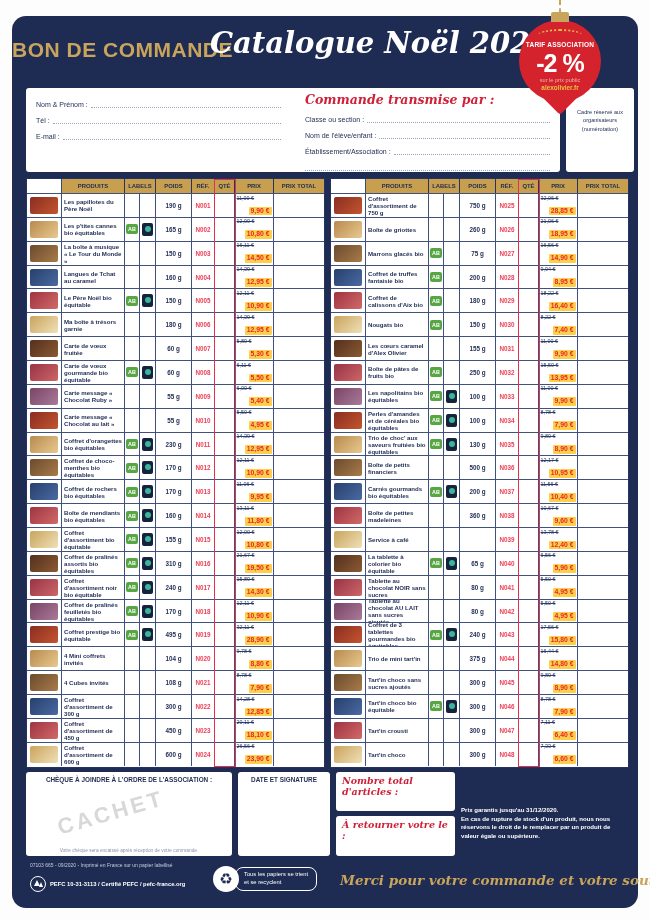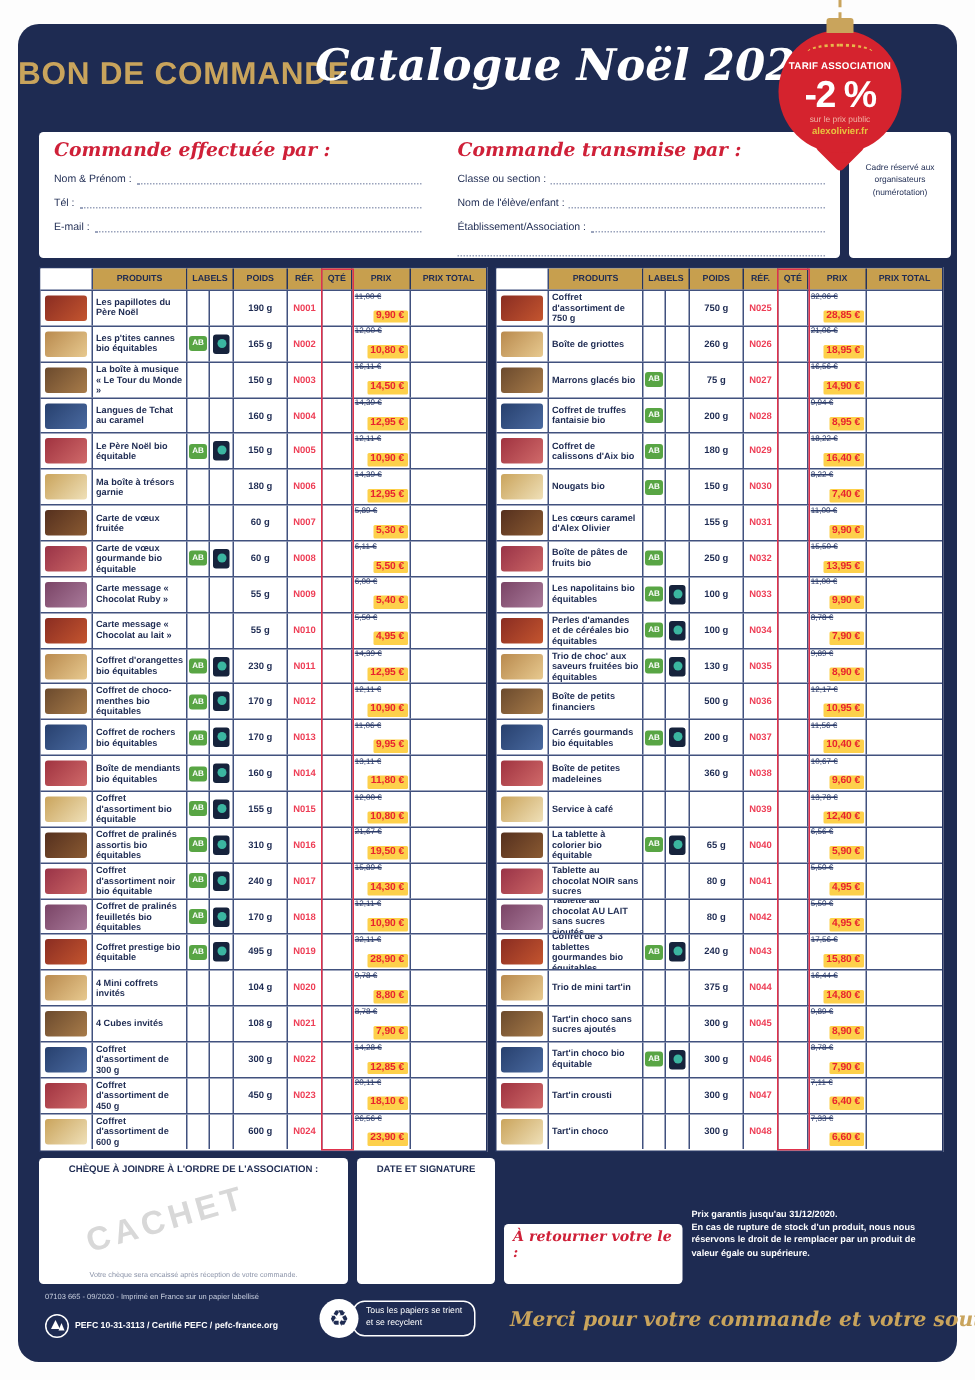--- a/index.html
+++ b/index.html
@@ -110,21 +110,20 @@
     <div class="bauble-decor"></div>
     <div class="badge-tariff">TARIF ASSOCIATION</div>
     <div class="badge-discount">-2 %</div>
     <div class="badge-suffix">sur le prix public</div>
     <div class="badge-site">alexolivier.fr</div>
   </div>
 
   <div class="panel form-box">
     <div class="form-cols">
       <div class="form-col">
-        <div class="red-script script">Commande effectuée par :</div>
         <div class="f-row">
             <span class="f-label">Nom &amp; Prénom :</span>
             <span class="f-line"></span>
           </div>
         <div class="f-row">
             <span class="f-label">Tél :</span>
             <span class="f-line"></span>
           </div>
         <div class="f-row">
             <span class="f-label">E-mail :</span>
@@ -1090,20 +1089,23 @@
   <div class="panel cheque-box">
     <div class="cheque-title">CHÈQUE À JOINDRE À L'ORDRE DE L'ASSOCIATION :</div>
     <div class="watermark">CACHET</div>
     <div class="cheque-note">Votre chèque sera encaissé après réception de votre commande.</div>
   </div>
 
   <div class="panel date-box">
     <div class="date-title">DATE ET SIGNATURE</div>
   </div>
 
+  <div class="panel nbart-box">
+    <div class="red-script script mini-script"><span>Nombre total</span><br><span>d'articles :</span></div>
+  </div>
 
   <div class="panel retour-box">
     <div class="red-script script mini-script">À retourner votre le :</div>
   </div>
 
 
   <div class="guarantee">
     <span>Prix garantis jusqu'au 31/12/2020.</span><br>
     <span>En cas de rupture de stock d'un produit, nous nous réservons le droit de le remplacer par un produit de valeur égale ou supérieure.</span>
   </div>

